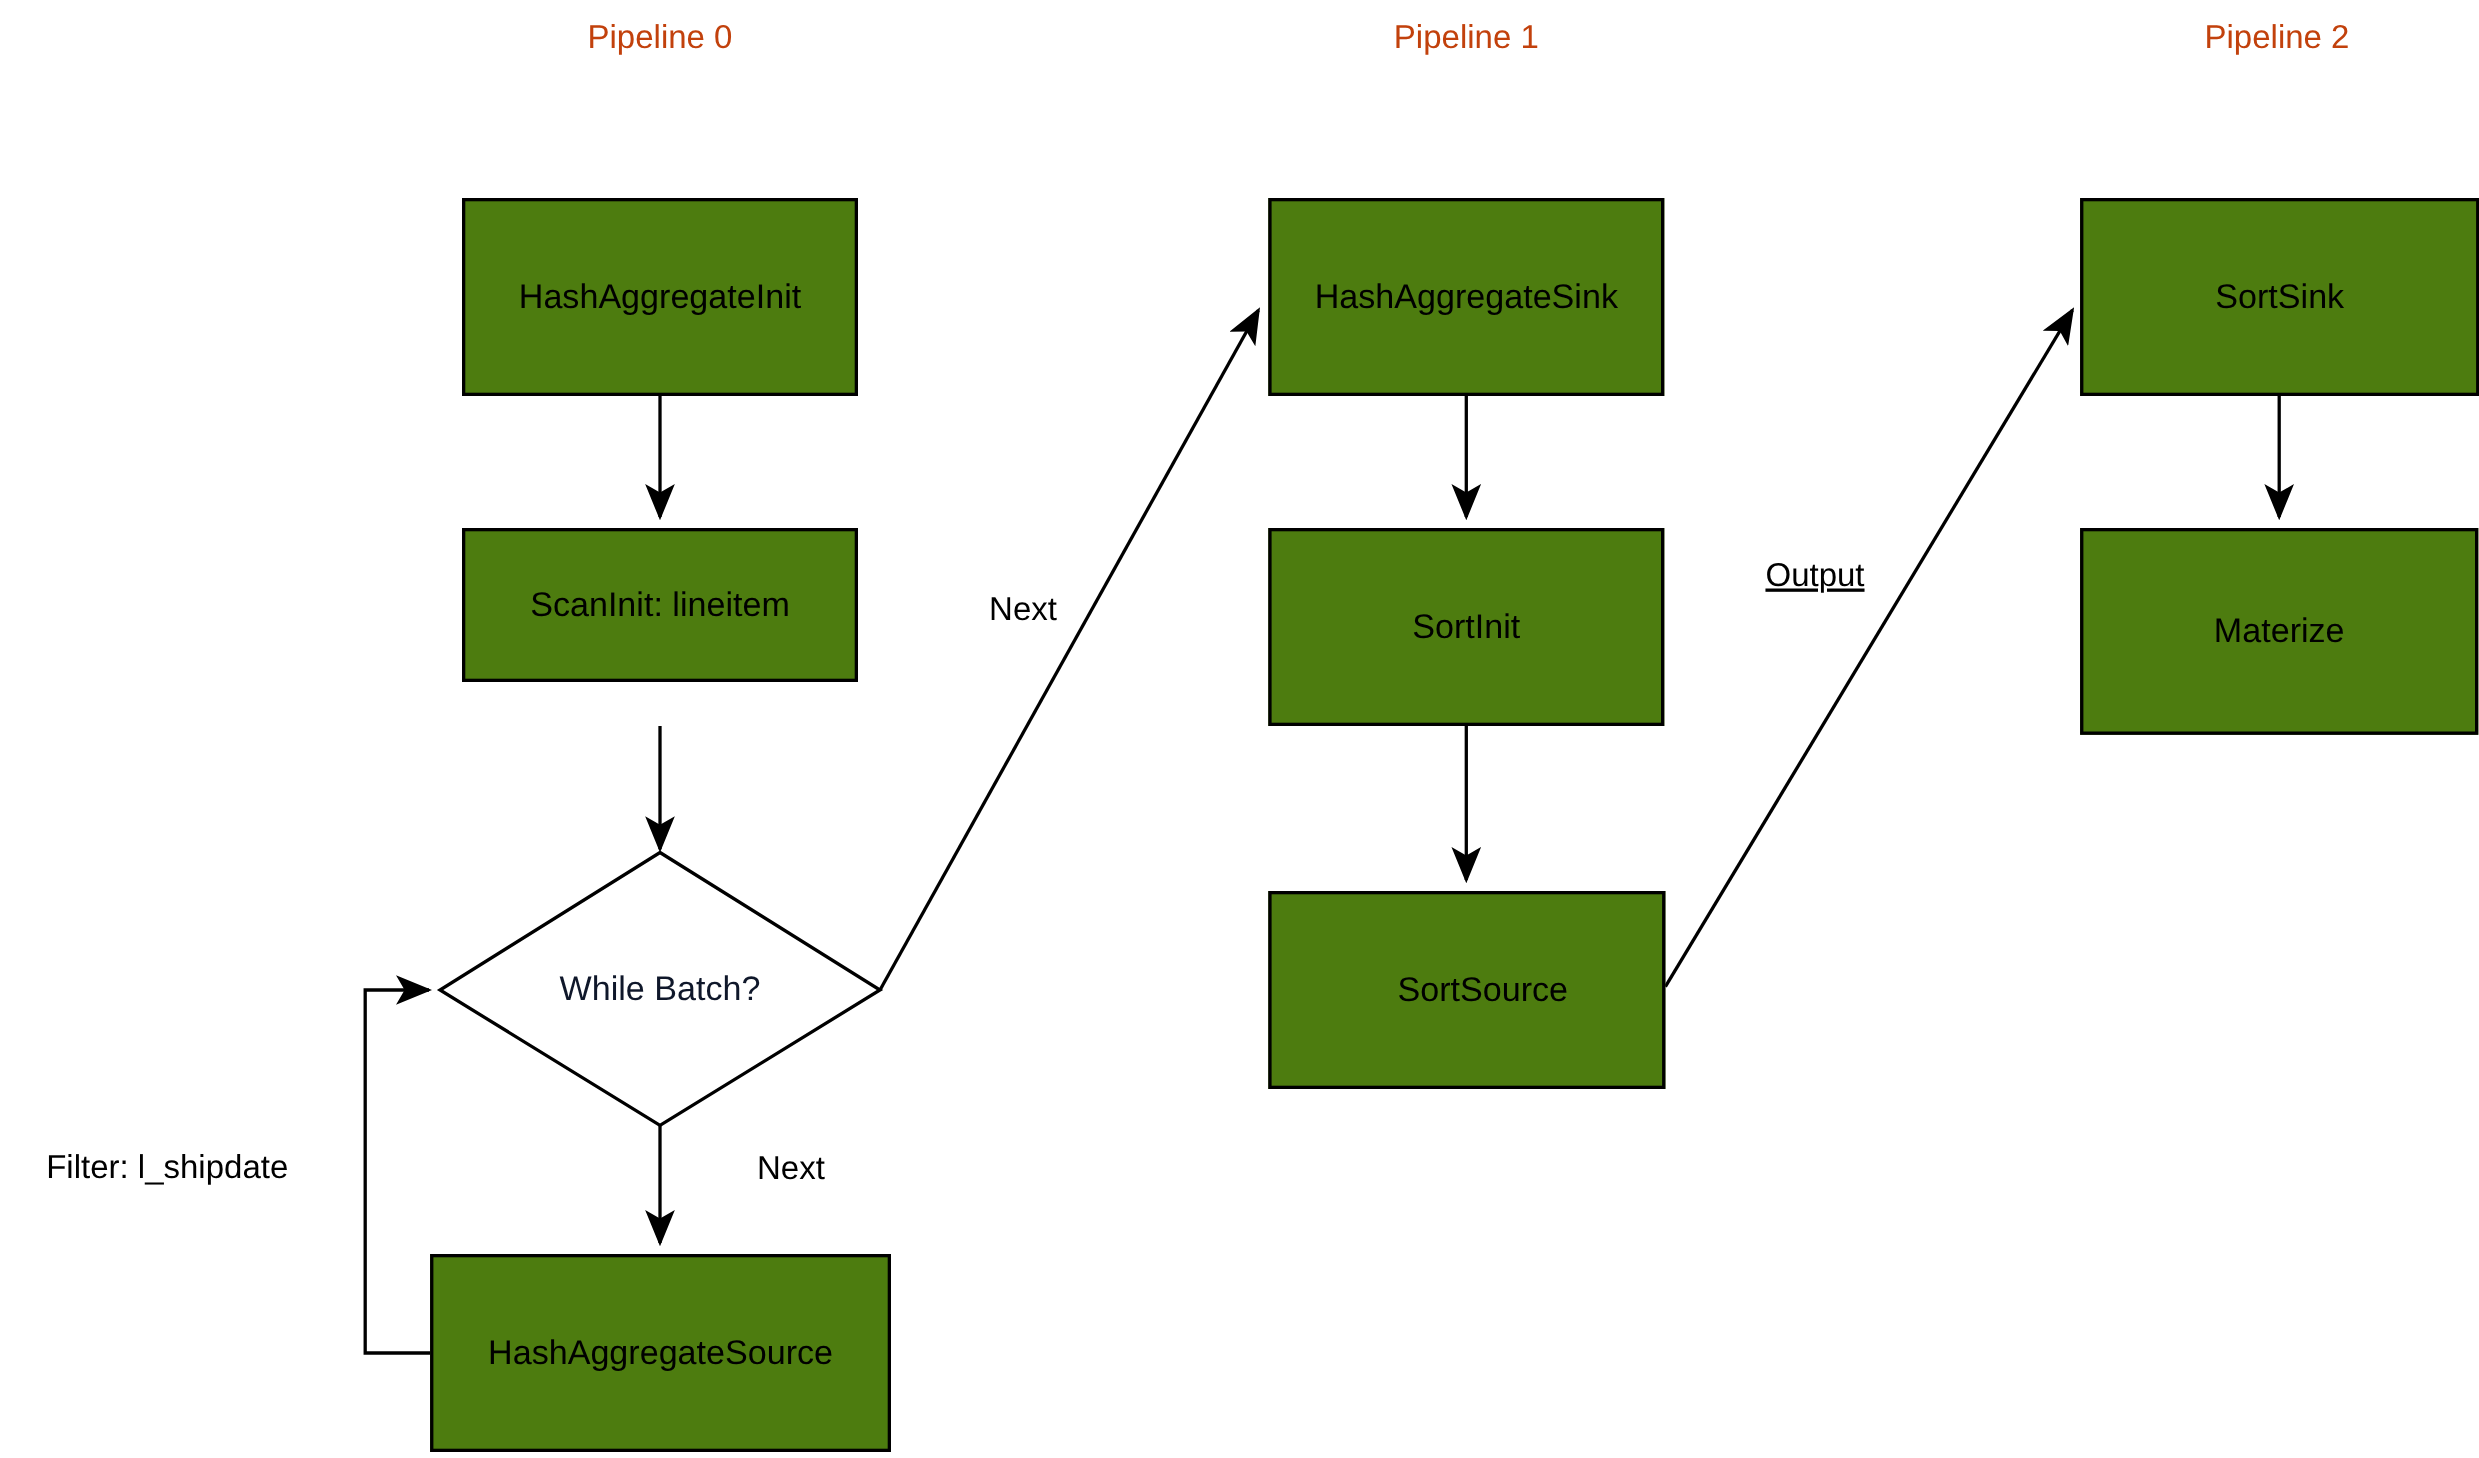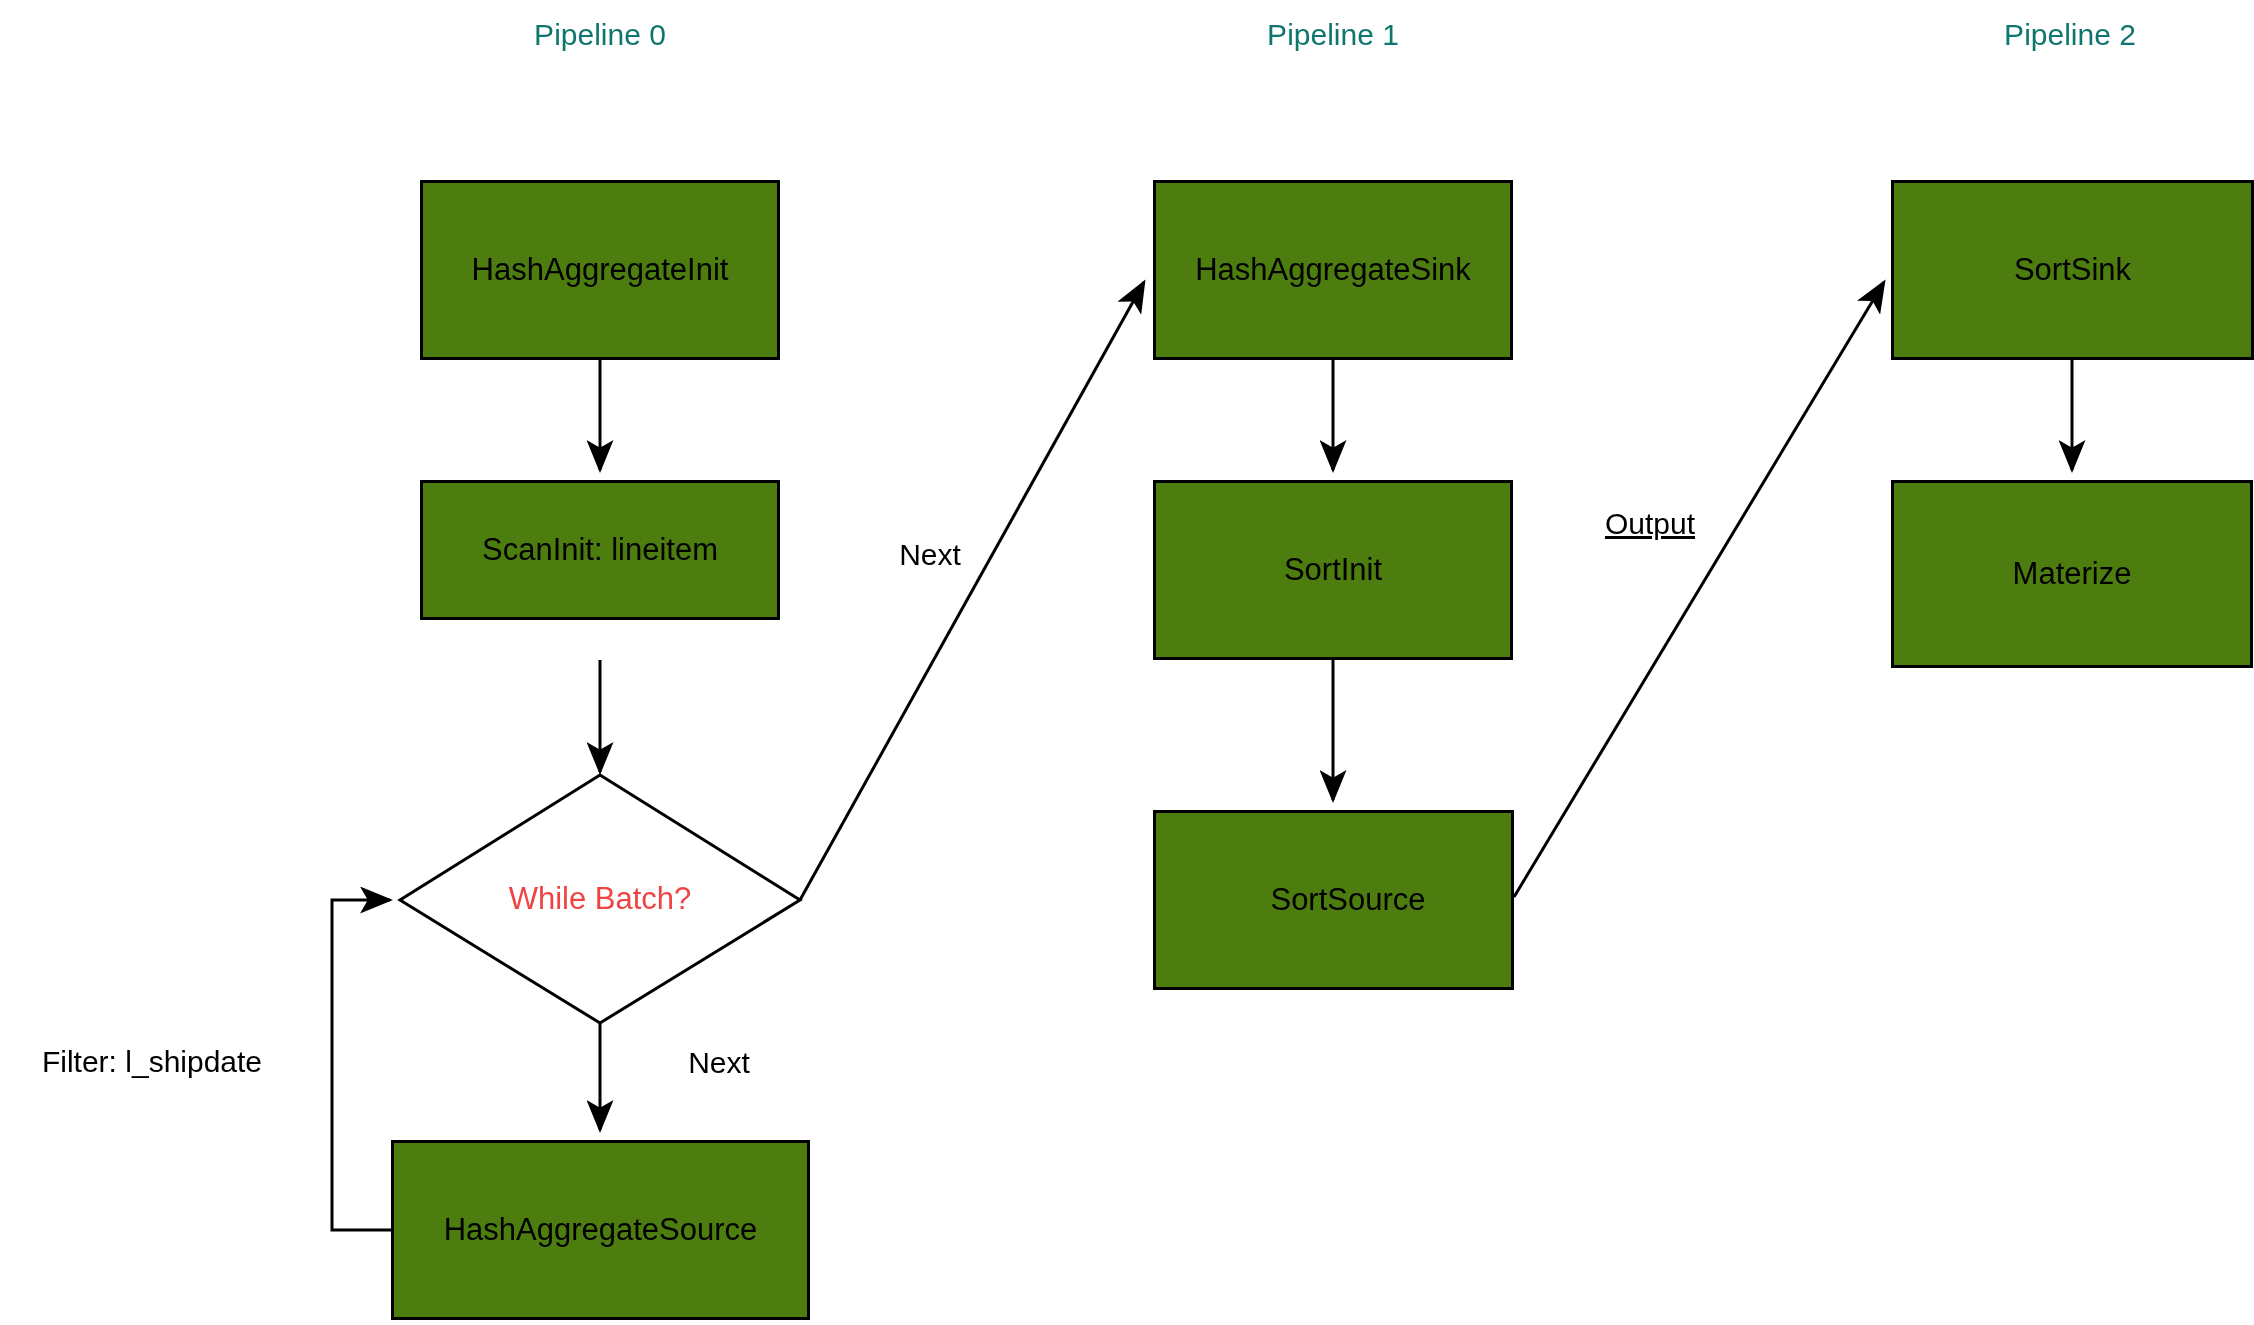--- a/index.html
+++ b/index.html
@@ -11,21 +11,21 @@
     position: relative;
     width: 2254px;
     height: 1325px;
     background: #ffffff;
     overflow: hidden;
     font-family: "Liberation Sans", sans-serif;
   }
   .pipeline-title {
     position: absolute;
     font-size: 30px;
-    color: #0f766e;
+    color: #c2410c;
     text-align: center;
     white-space: nowrap;
     transform: translateX(-50%);
   }
   .node-box {
     position: absolute;
     box-sizing: border-box;
     border: 3px solid #000000;
     background: #4d7c0f;
     display: flex;
@@ -41,21 +41,21 @@
   .diamond-label {
     position: absolute;
     left: 0;
     top: 0;
     width: 100%;
     height: 100%;
     display: flex;
     align-items: center;
     justify-content: center;
     font-size: 31px;
-    color: #ef4444;
+    color: #0f172a;
     white-space: nowrap;
   }
   .edge-label {
     position: absolute;
     font-size: 30px;
     color: #000000;
     white-space: nowrap;
     transform: translate(-50%, -50%);
   }
   svg.edges {

